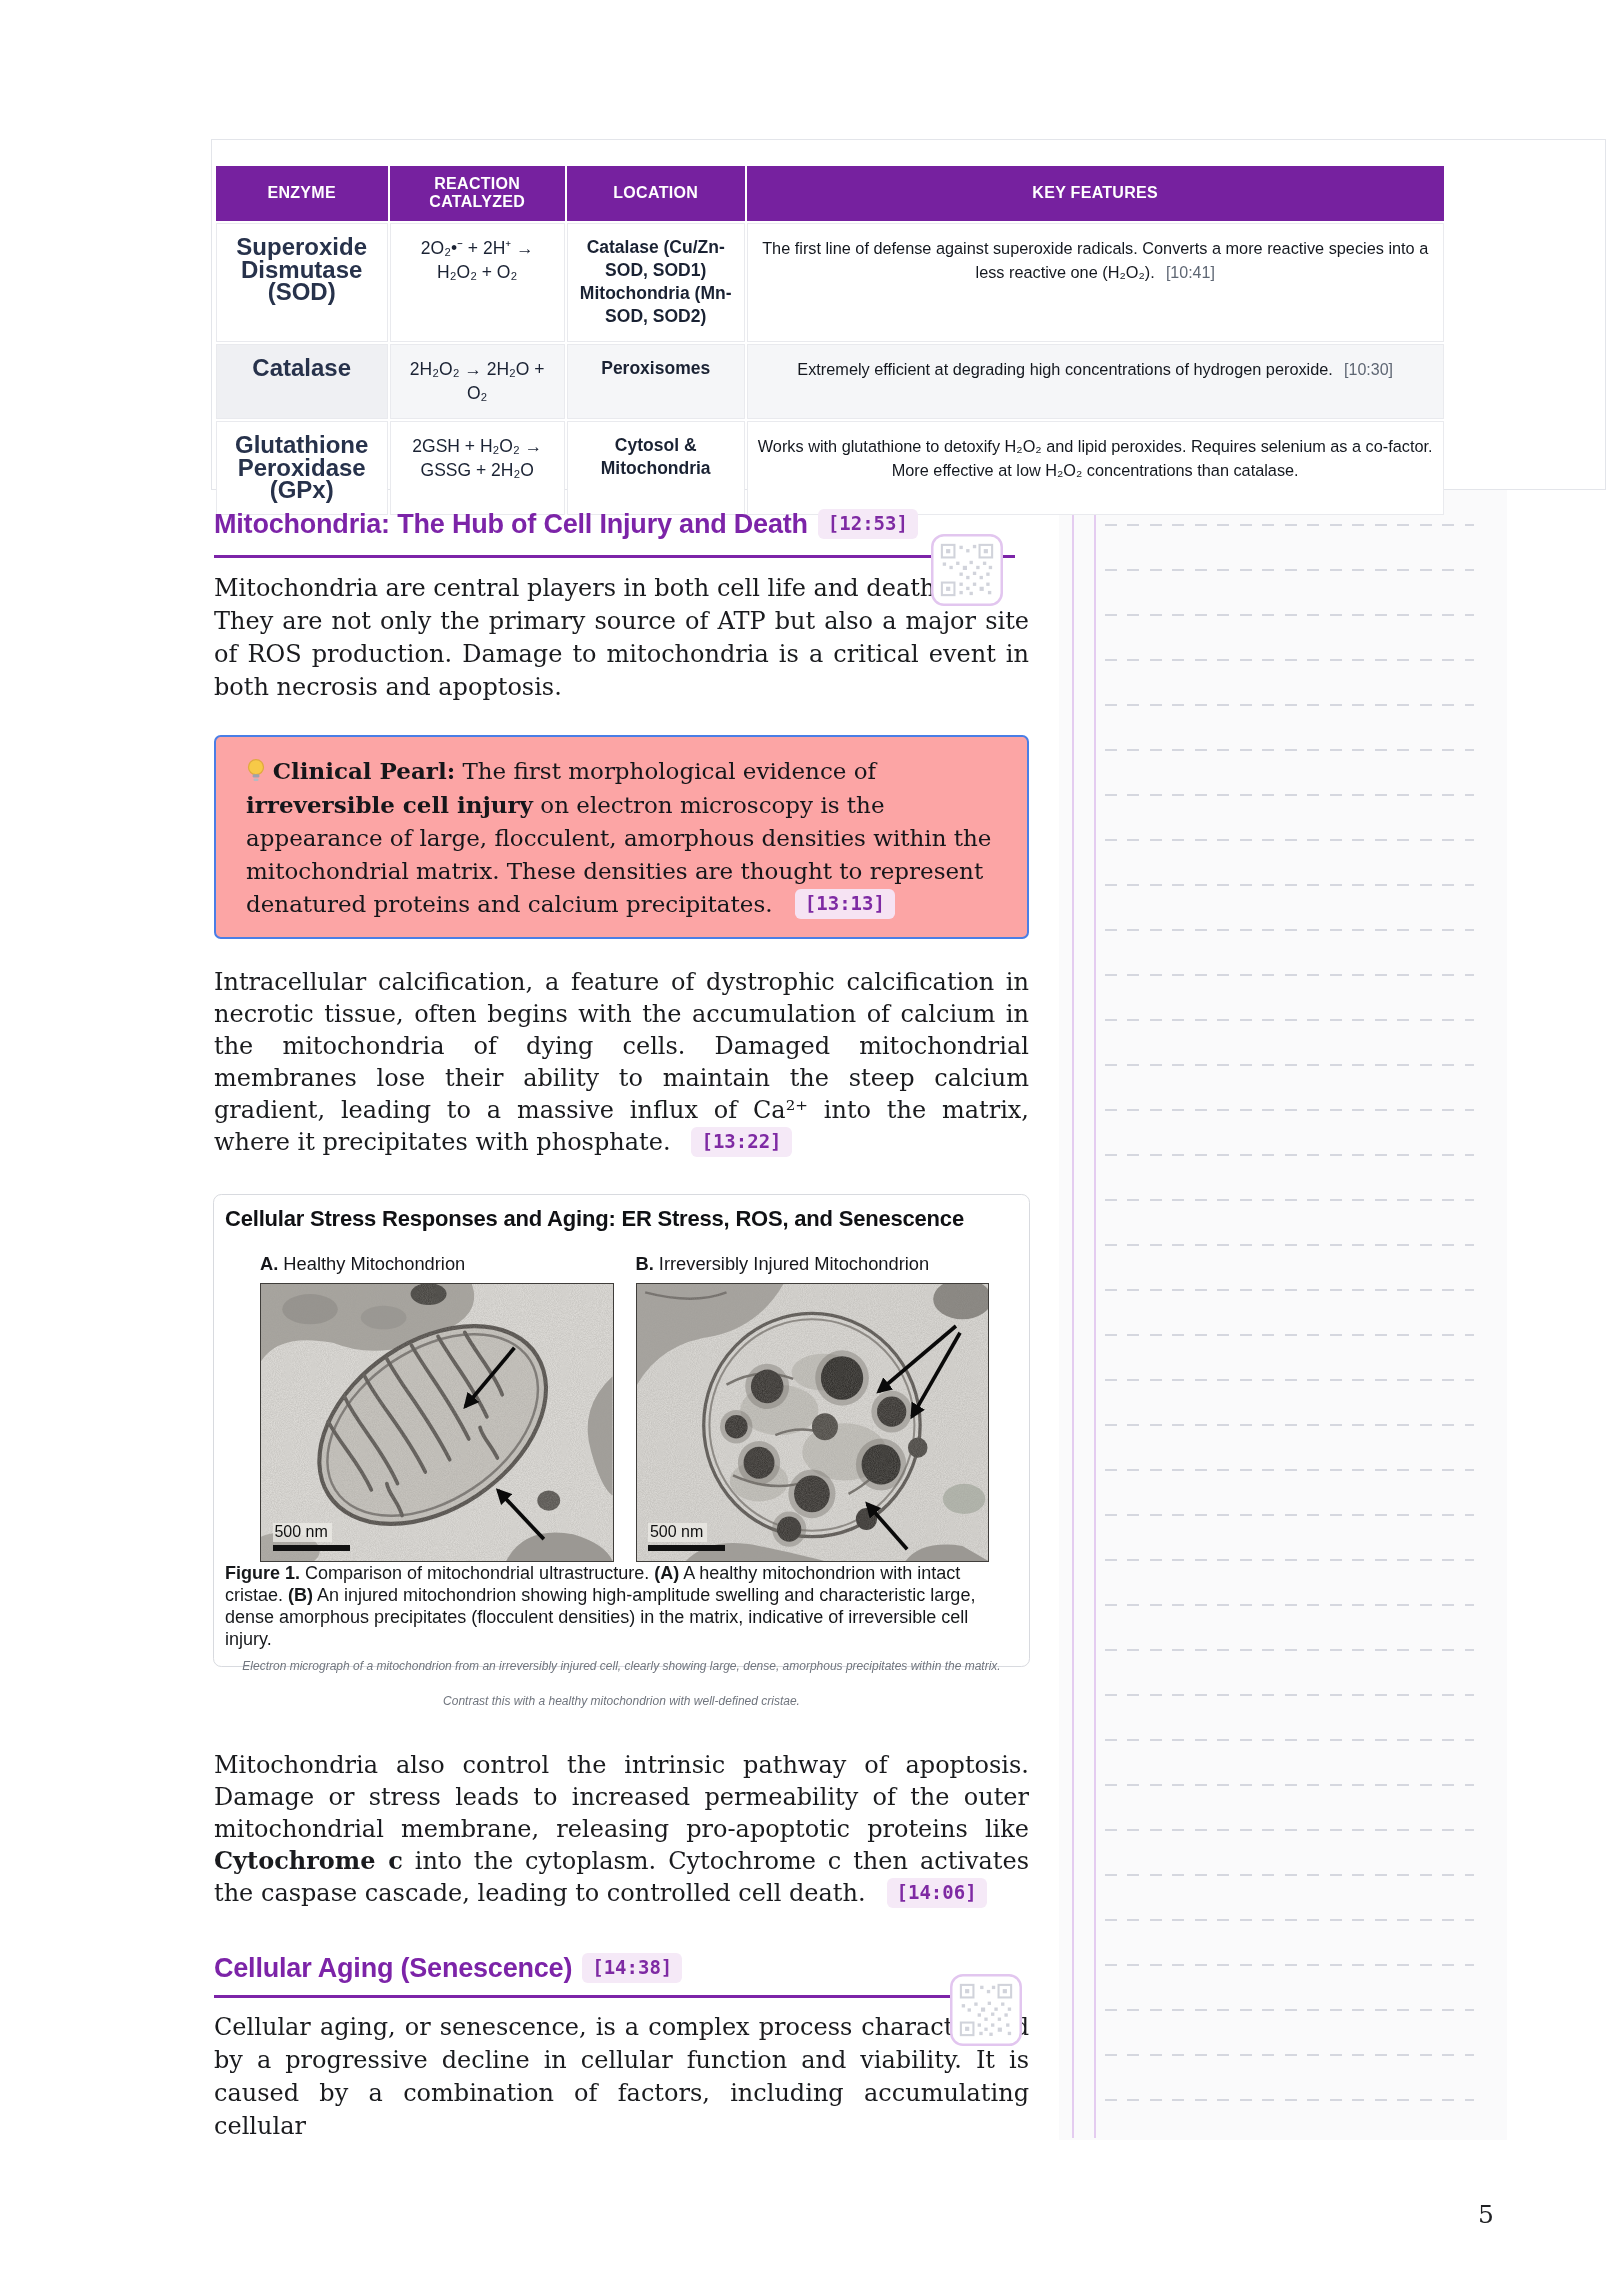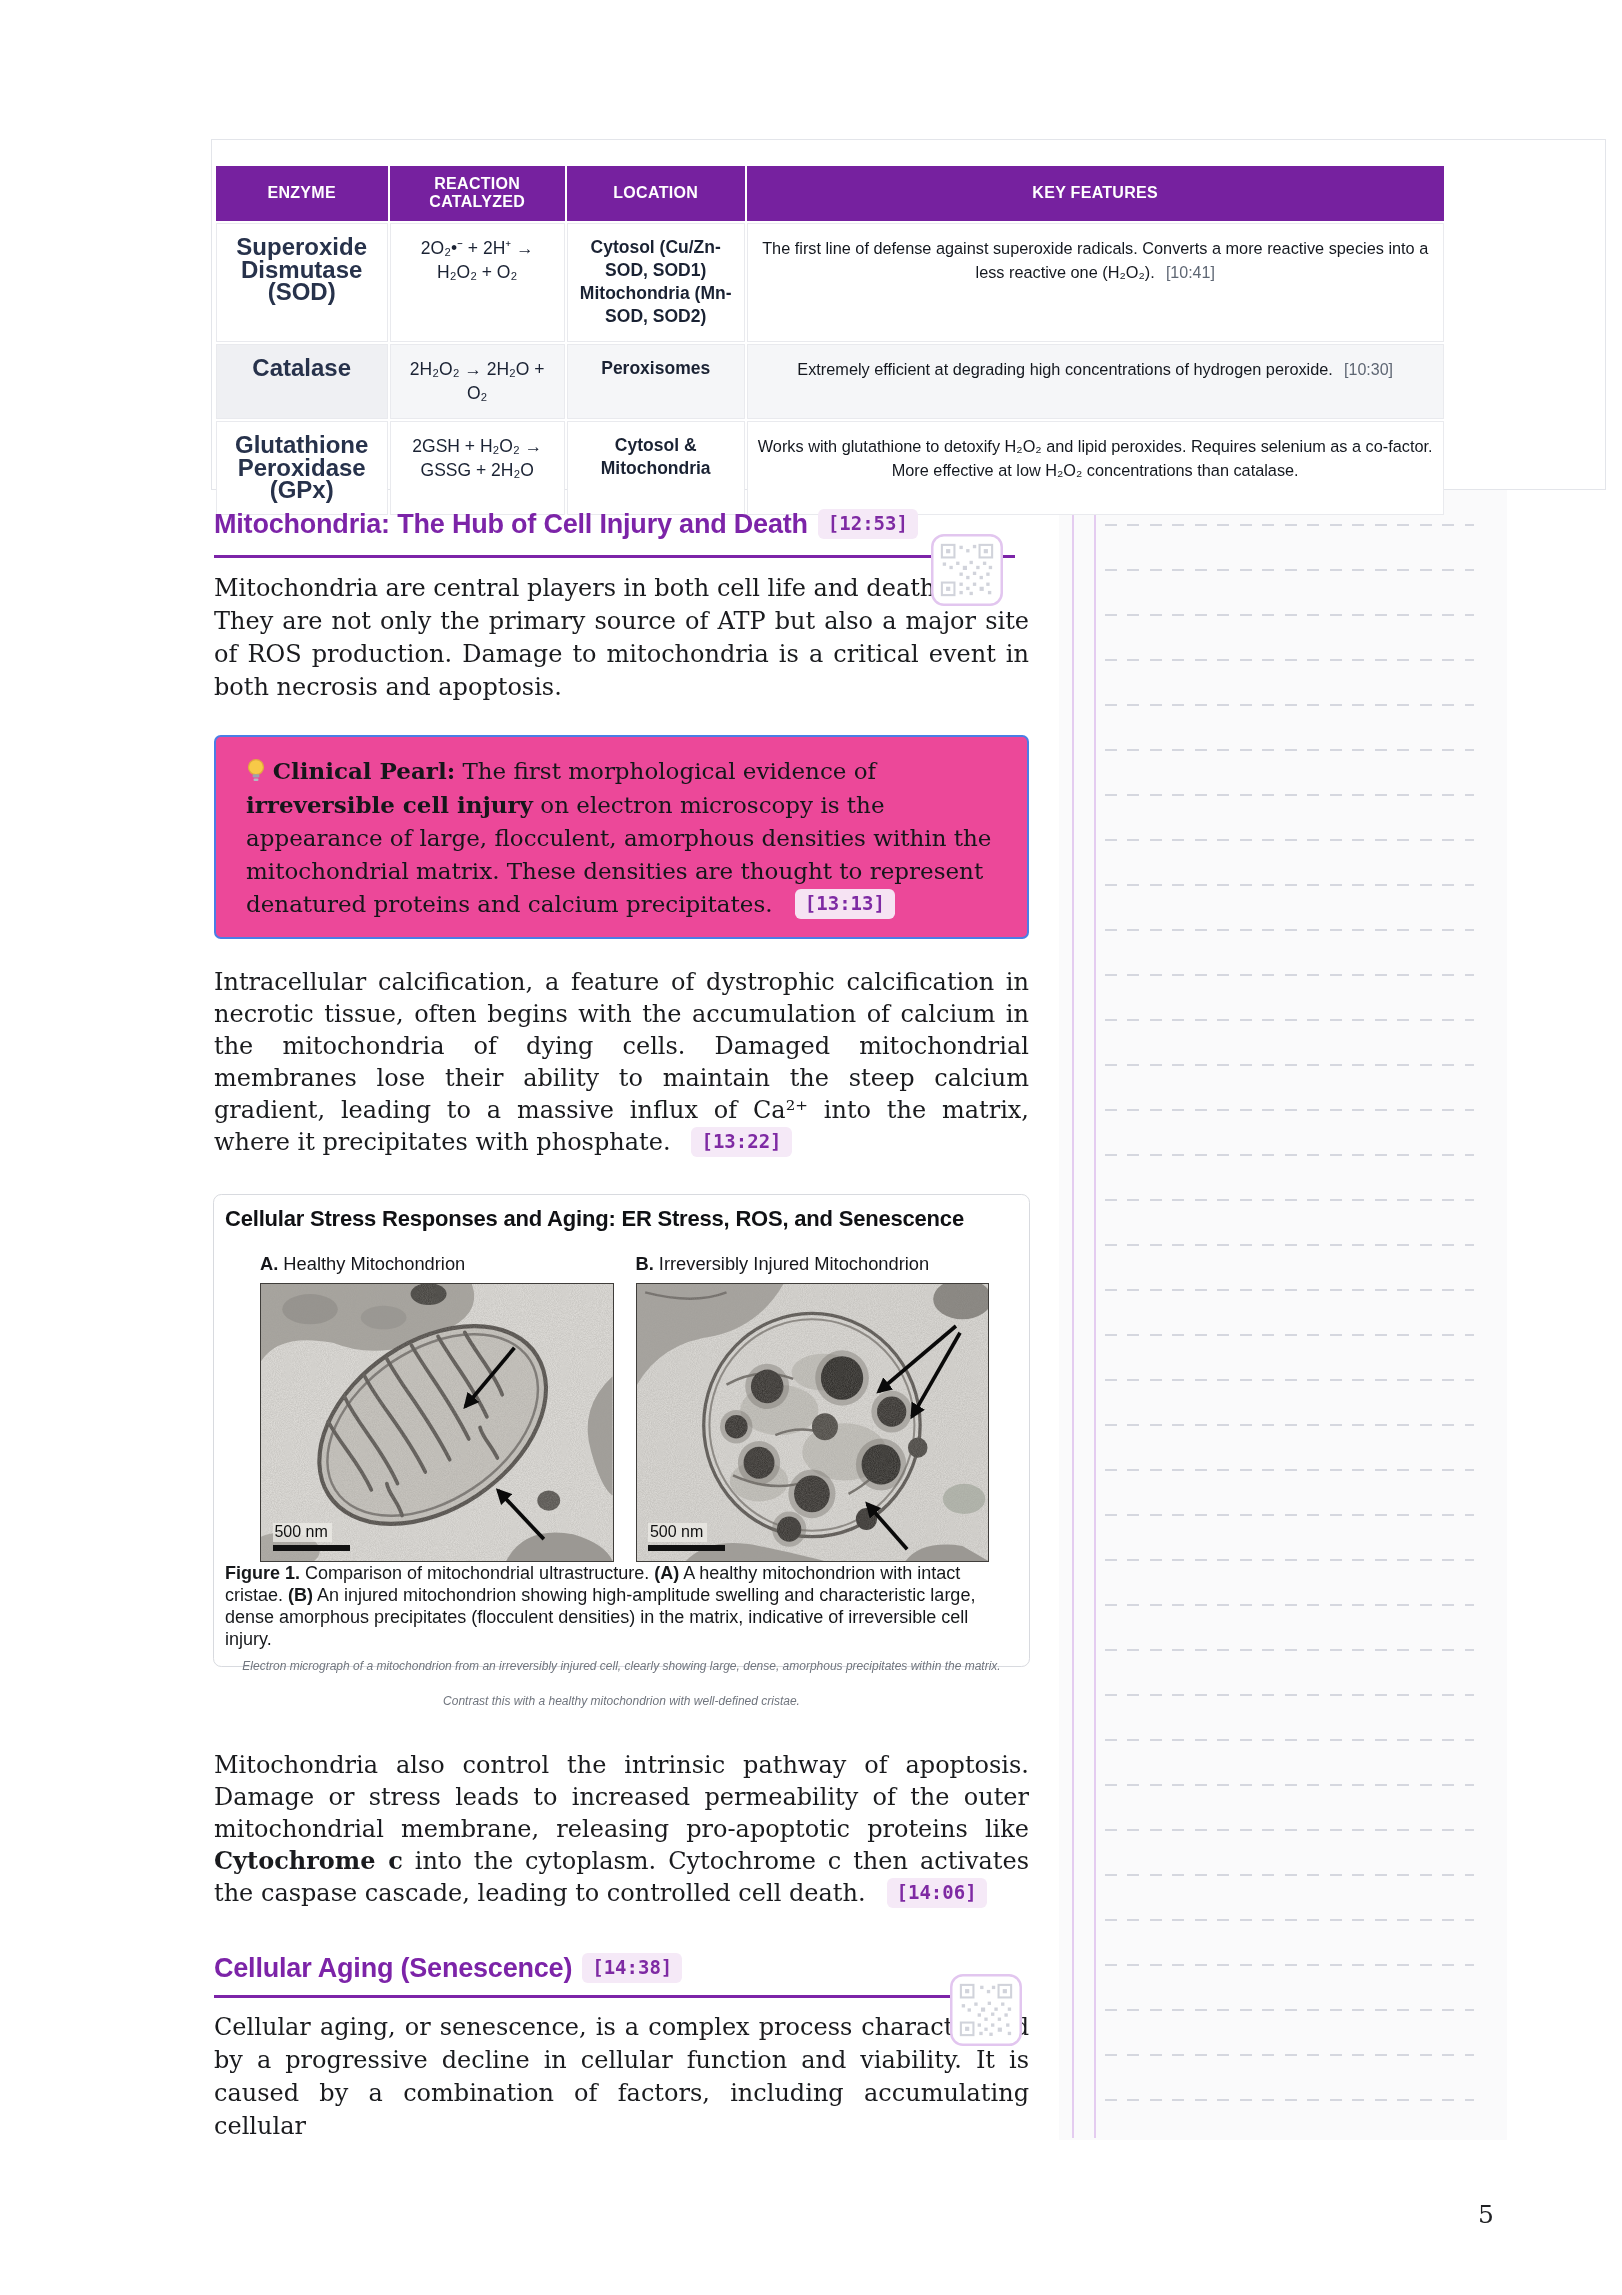--- a/index.html
+++ b/index.html
@@ -54,21 +54,21 @@
   
   .bodytxt{font-family:"DejaVu Serif",serif;font-size:24px;line-height:33px;
     color:#1a1b1e;text-align:justify;width:815px;left:214px}
   .blk{display:block}
   .jst{display:block;text-align:justify}
   b.inb{font-weight:bold}
   .inline-badge{vertical-align:1.7px}
 
   
   .pearl{left:214px;top:735px;width:815px;box-sizing:border-box;border:2.5px solid #4a7ee6;
-    background:#ec4899;border-radius:6.7px;padding:16.7px 28px 16.7px 30px;
+    background:#fca5a5;border-radius:6.7px;padding:16.7px 28px 16.7px 30px;
     font-family:"DejaVu Serif",serif;font-size:23px;line-height:33px;color:#15161a;text-align:left}
   .bulb{vertical-align:-4.2px;margin-right:6.7px}
 
   
   .fig-card{left:213px;top:1194px;width:817px;box-sizing:border-box;background:#fff;
     border:1.7px solid #d8dadf;border-radius:8.3px;padding:11px 0 16.7px 0}
   .fig-title{margin:0 25px 0 11px;font-size:22px;font-weight:bold;color:#101114;letter-spacing:-0.2px}
   .panels{display:flex;gap:22px;margin:21px 40px 0 46px}
   .panel{flex:1;min-width:0}
   .panel-label{font-size:18.3px;color:#15161a;margin-bottom:7.5px;white-space:nowrap}
@@ -107,21 +107,21 @@
         <th>REACTION CATALYZED</th>
         <th>LOCATION</th>
         <th>KEY FEATURES</th>
       </tr>
     </thead>
     <tbody>
       <tr>
         <td class="enz" style="height:105px">Superoxide Dismutase (SOD)</td>
         <td class="rxn">2O₂•⁻ + 2H⁺ → H₂O₂ + O₂</td>
         <td class="loc">
-          <span class="loc-line">Cytosol (Cu/Zn-SOD, SOD1)</span>
+          <span class="loc-line">Catalase (Cu/Zn-SOD, SOD1)</span>
           <span class="loc-line">Mitochondria (Mn-SOD, SOD2)</span>
         </td>
         <td class="feat">
           <span>The first line of defense against superoxide radicals. Converts a more reactive species into a less reactive one (H₂O₂).</span>
           <span class="tbl-ts">[10:41]</span>
         </td>
       </tr>
       <tr class="alt">
         <td class="enz" style="height:60px">Catalase</td>
         <td class="rxn">2H₂O₂ → 2H₂O + O₂</td>

